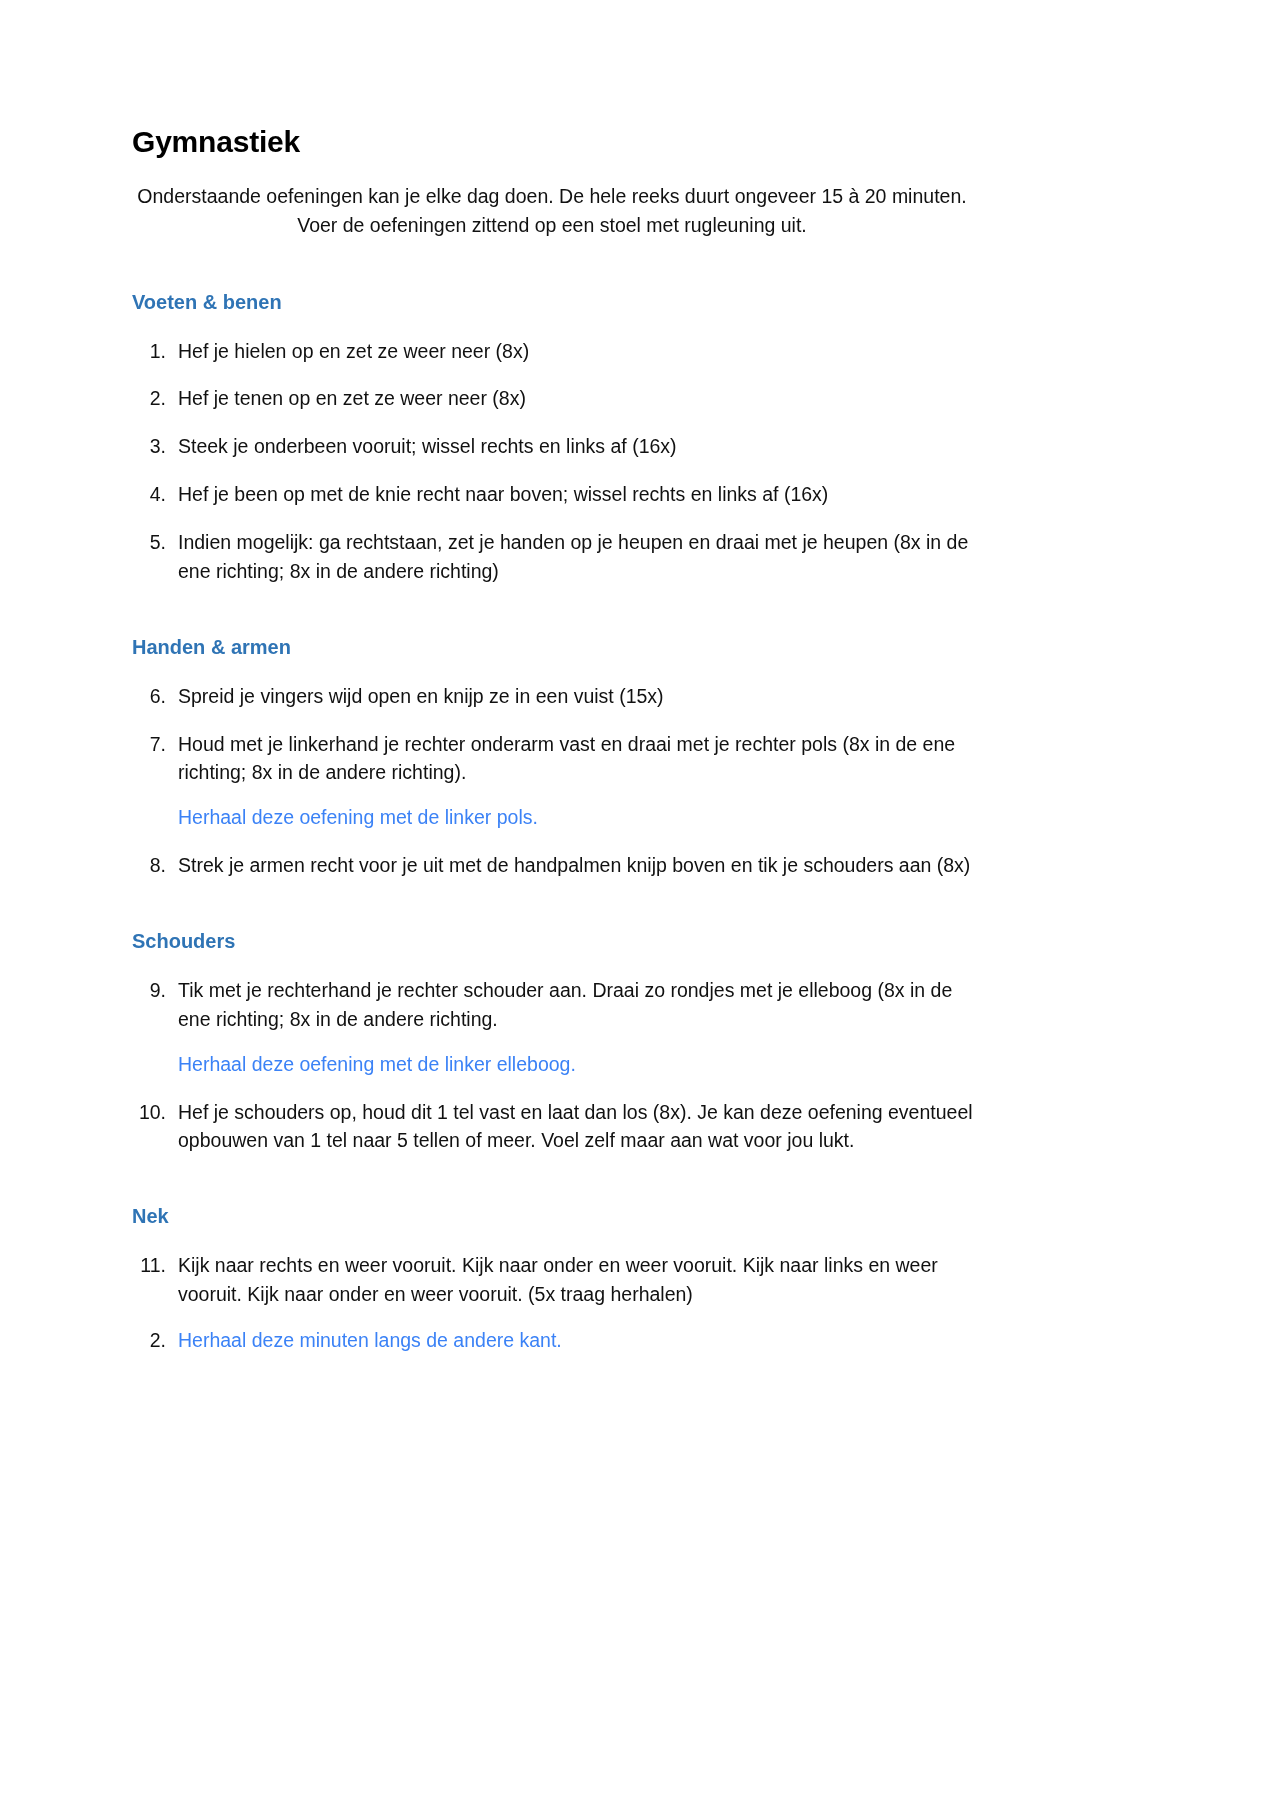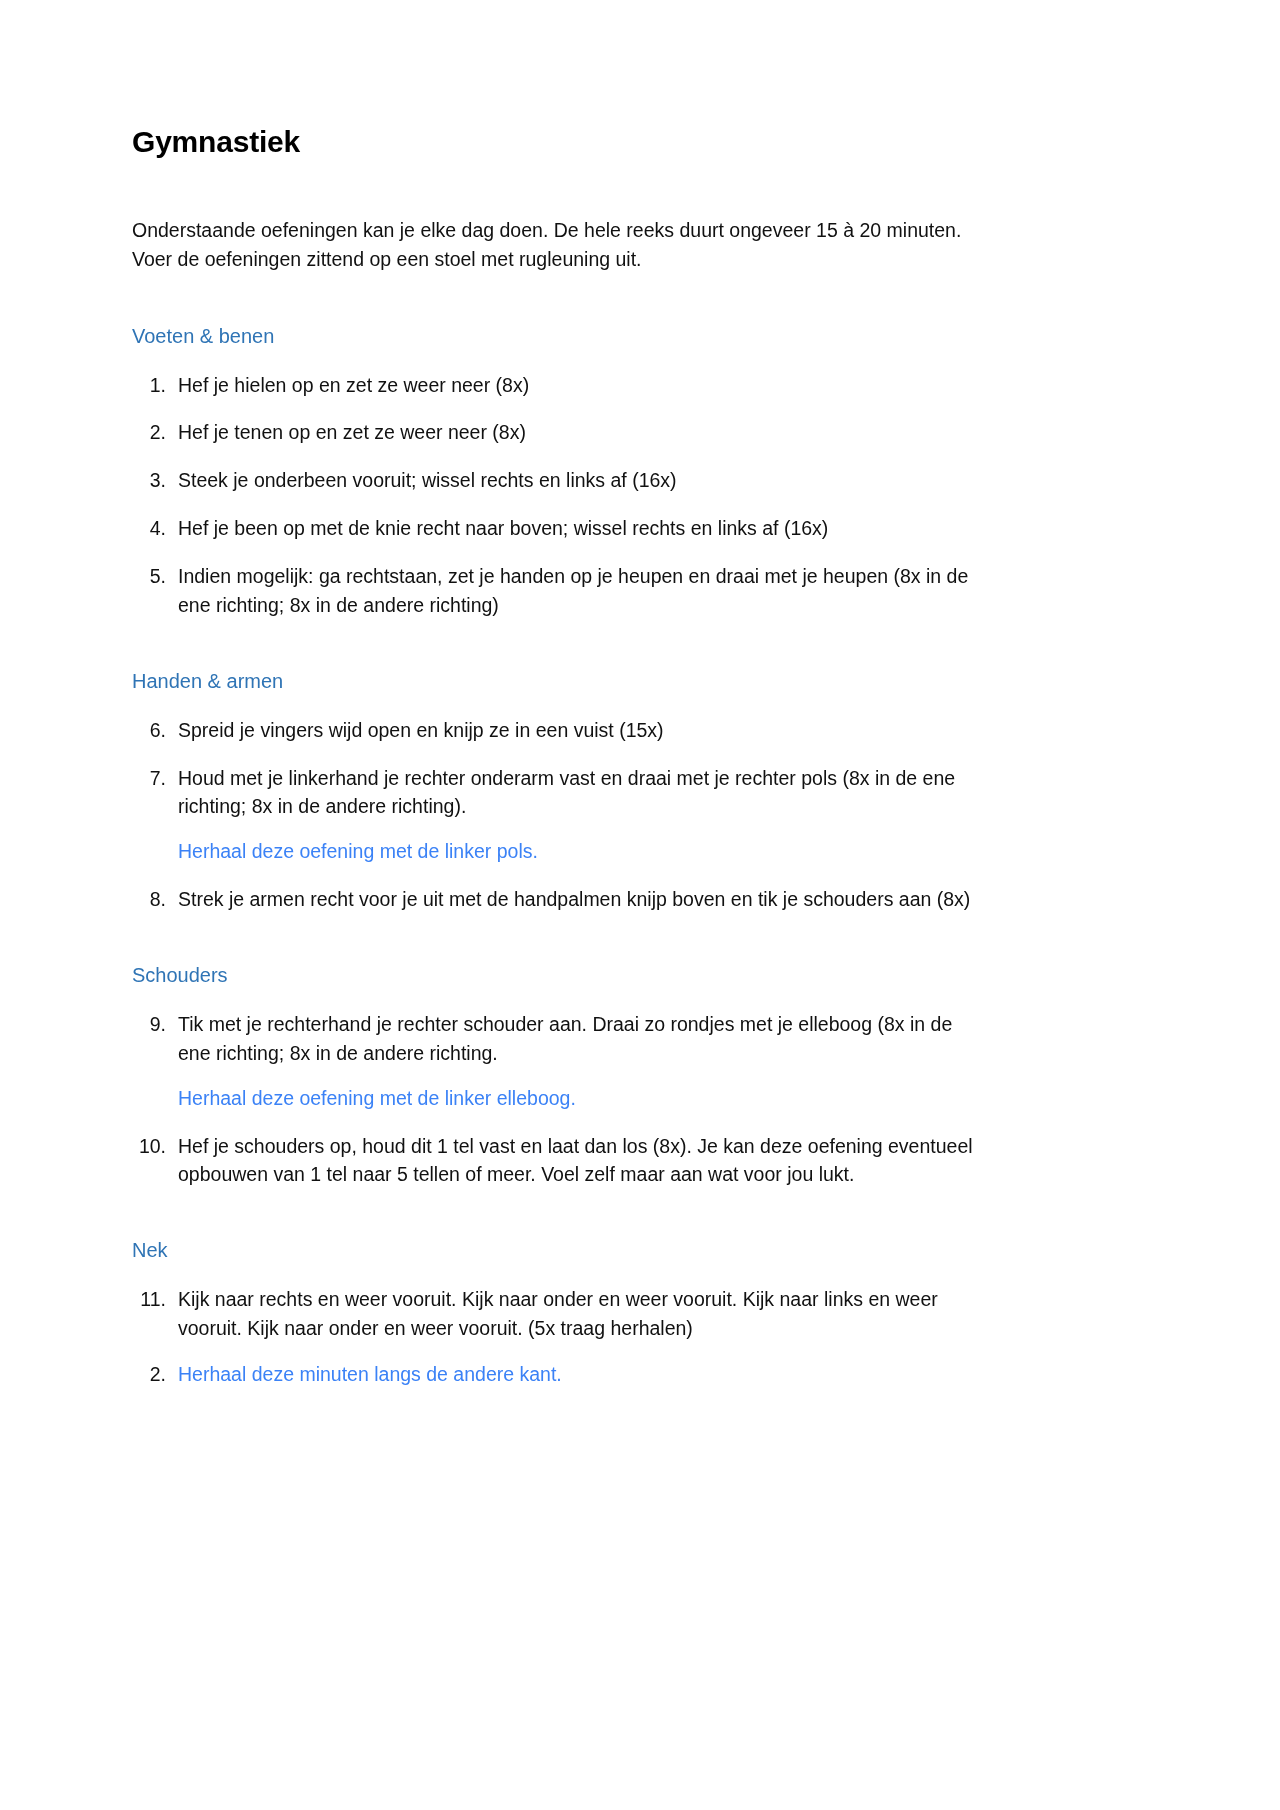--- a/index.html
+++ b/index.html
@@ -34,29 +34,30 @@
     font-weight: bold;
     letter-spacing: -0.2px;
     color: #000000;
     margin: 0 0 0 0;
     line-height: 1.2;
   }
   .intro {
     font-size: 19.5px;
     line-height: 1.5;
     color: #111111;
-    margin: 56px 0 0 0;
+    margin: 22px 0 0 0;
     max-width: 840px;
+    text-align: center;
   }
   .section {
     margin-top: 48px;
   }
   .section-heading {
     font-size: 20px;
-    font-weight: normal;
+    font-weight: bold;
     color: #2f74b5;
     margin: 0 0 0 0;
     line-height: 1.3;
   }
   ol.items {
     list-style: none;
     margin: 22px 0 0 0;
     padding: 0;
   }
   li.item {

